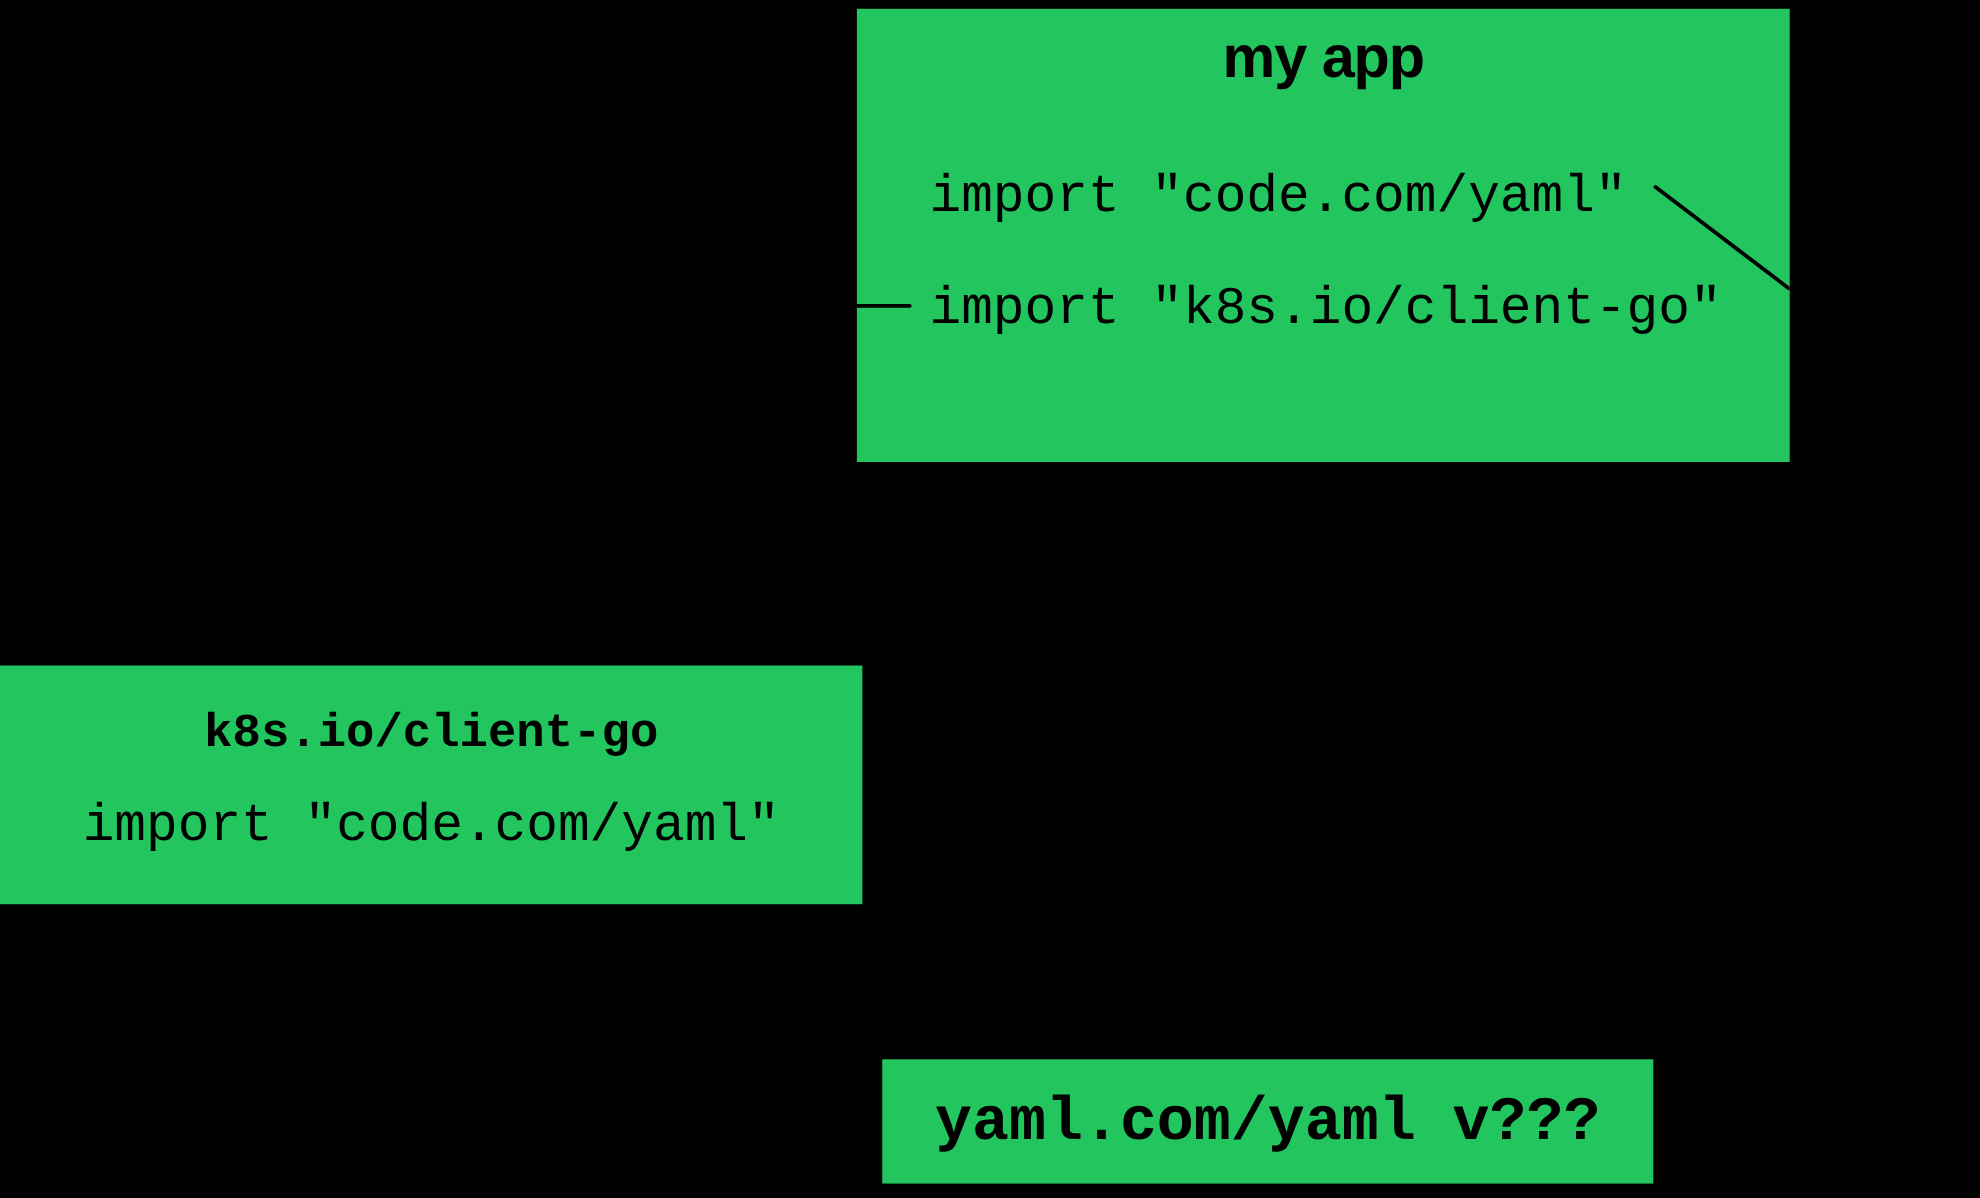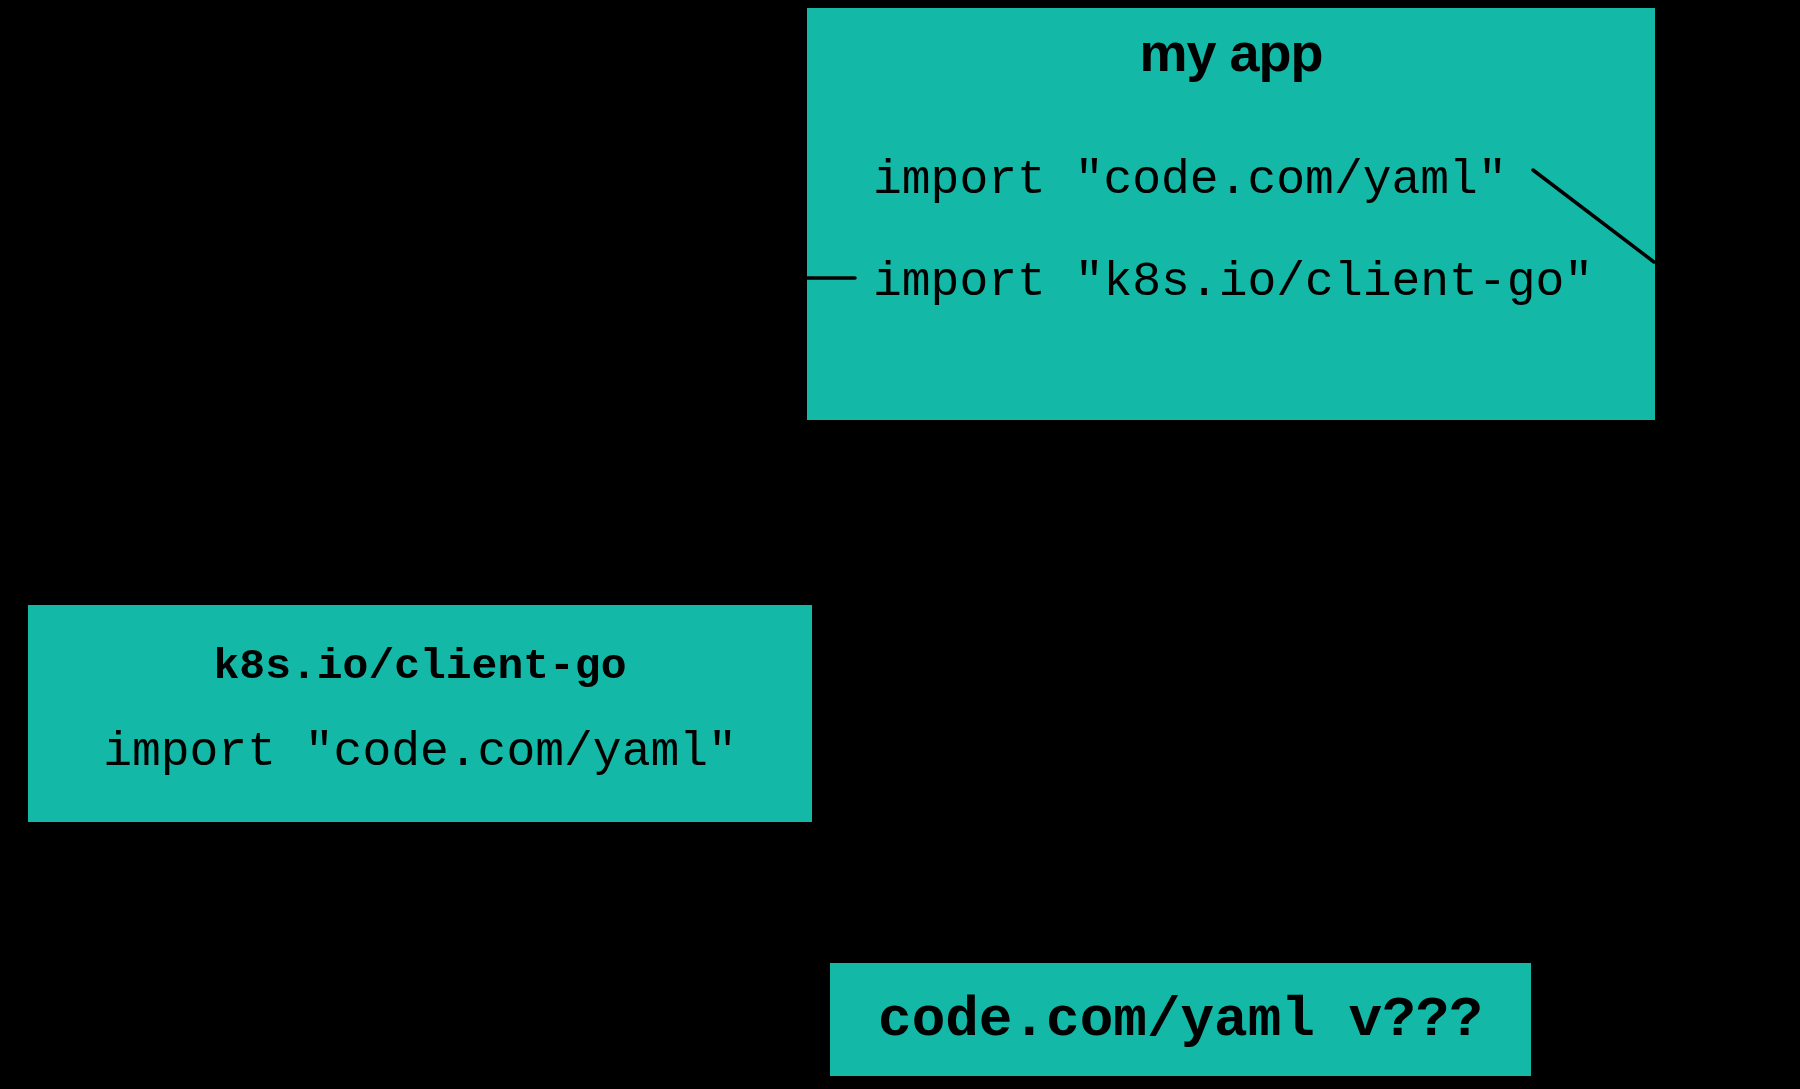--- a/index.html
+++ b/index.html
@@ -7,22 +7,21 @@
     position: relative;
     width: 1800px;
     height: 1089px;
     background: #000000;
     overflow: hidden;
     font-family: "Liberation Mono", monospace;
     color: #000000;
   }
   .box {
     position: absolute;
-    background: #14b8a6;
-    margin-left: 28px;
+    background: #22c55e;
   }
   .box-my-app   { left: 779px; top: 8px;   width: 848px; height: 412px; }
   .box-clientgo { left: 0px;   top: 605px; width: 784px; height: 217px; }
   .box-yaml     { left: 802px; top: 963px; width: 701px; height: 113px;
                   display: flex; align-items: center; justify-content: center; }
 
   .title-sans {
     position: absolute;
     top: 14px; left: 0; width: 100%;
     text-align: center;
@@ -86,16 +85,16 @@
       <line x1="0" y1="270" x2="48" y2="270"></line>
     </svg>
   </div>
 
   <div class="box box-clientgo">
     <div class="title-mono">k8s.io/client-go</div>
     <div class="import-line imp-1">import "code.com/yaml"</div>
   </div>
 
   <div class="box box-yaml">
-    <div class="title-mono">code.com/yaml v???</div>
+    <div class="title-mono">yaml.com/yaml v???</div>
   </div>
 
 </div>
 
 </body></html>

